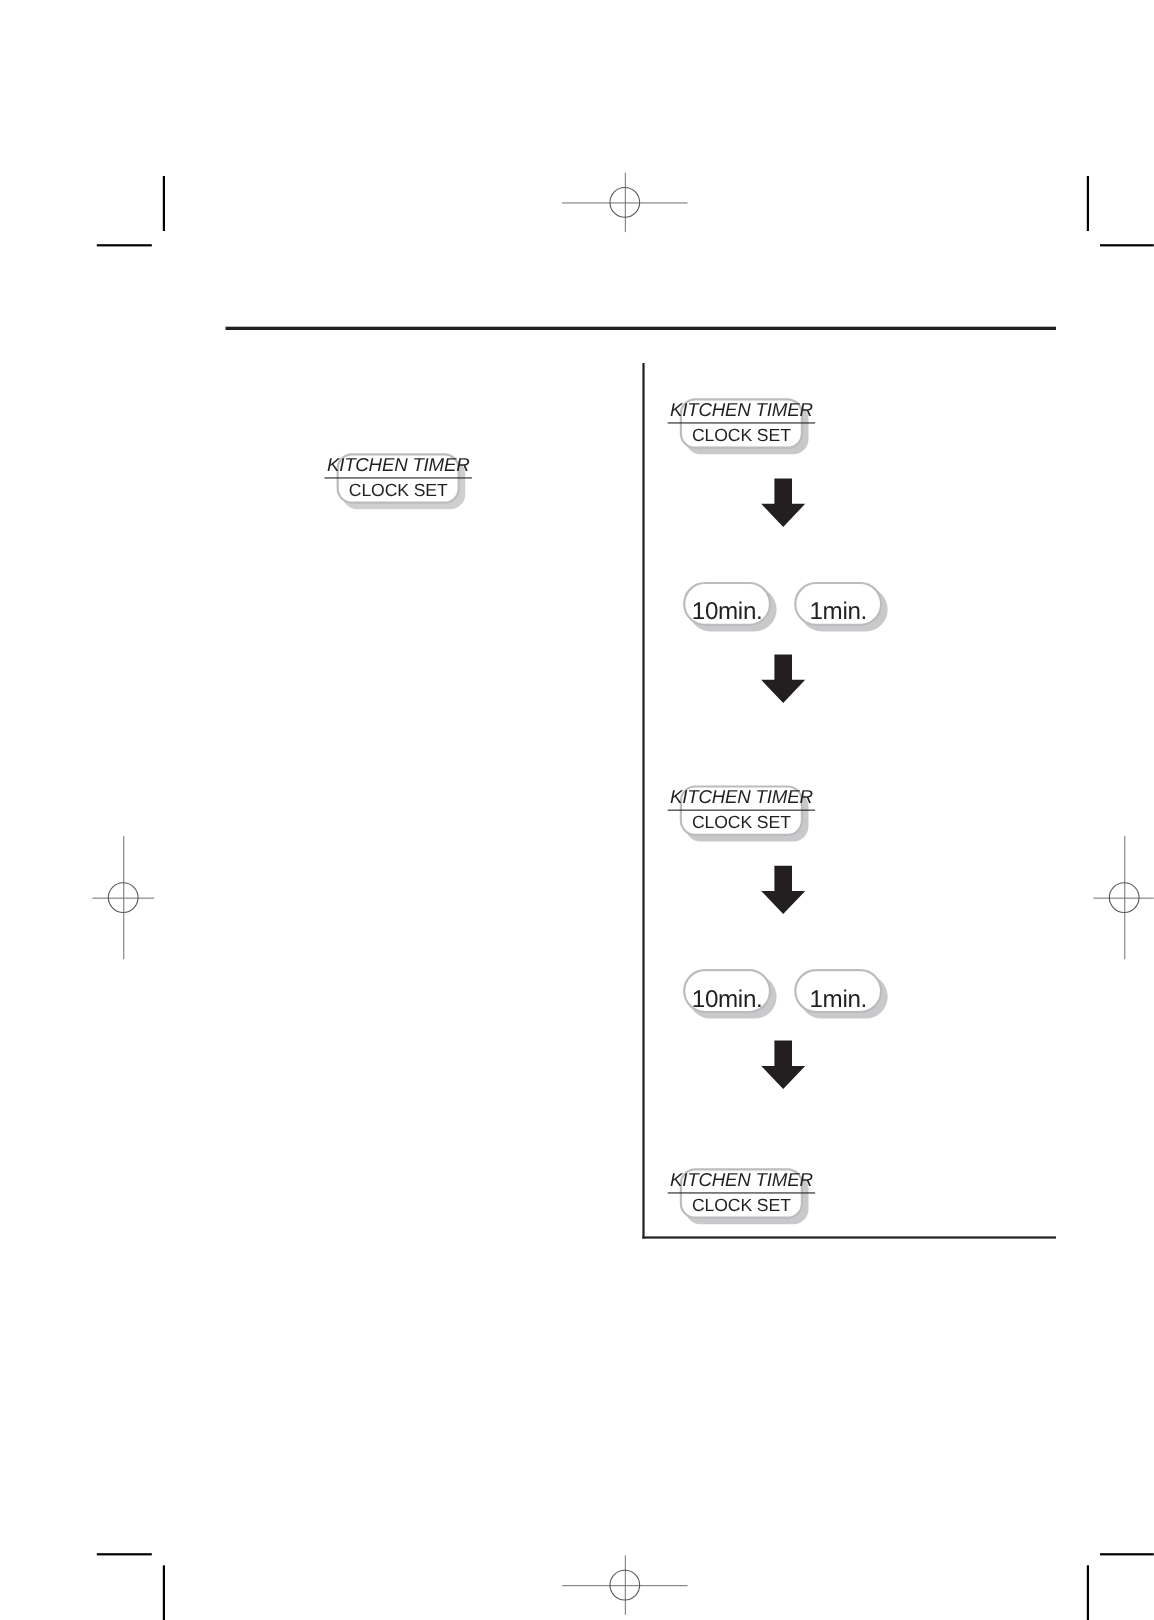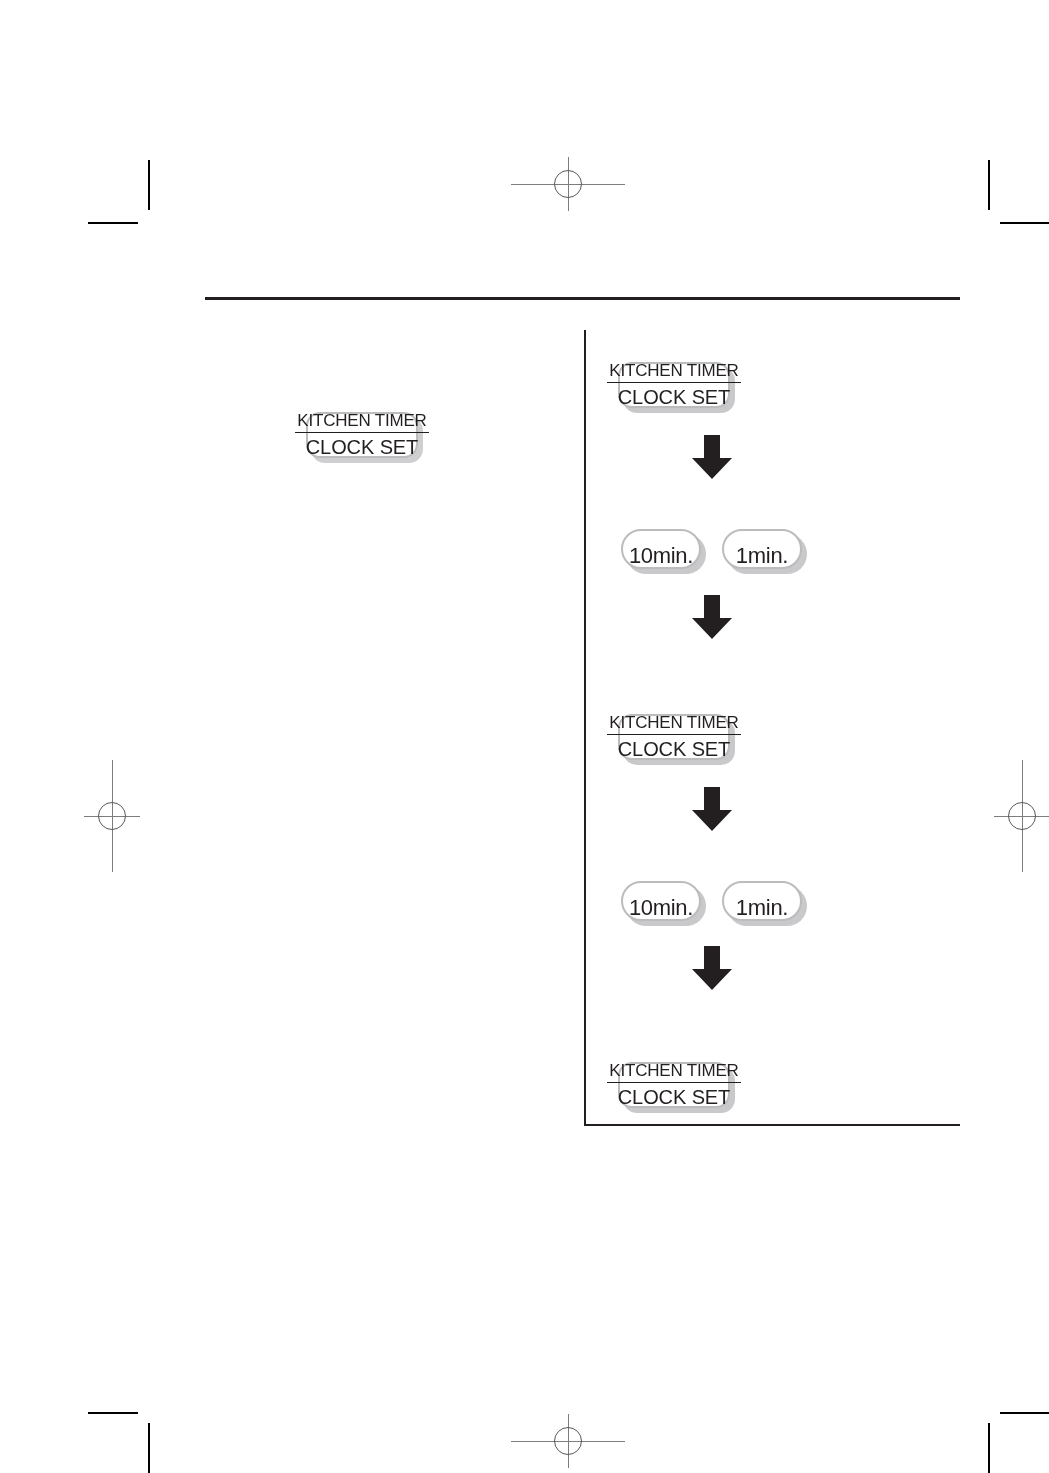--- a/index.html
+++ b/index.html
@@ -93,23 +93,24 @@
   .btn-two {
     border-radius: 14px;
     padding: 5px 9px 6px 9px;
   }
   .btn-two .line1 {
     font-size: 17px;
     letter-spacing: -0.2px;
     padding: 0 2px 3px 2px;
     border-bottom: 1.6px solid #231f20;
     white-space: nowrap;
+    font-style: italic;
   }
   .btn-two .line2 {
-    font-size: 20px;
+    font-size: 16px;
     letter-spacing: -0.1px;
     padding-top: 4px;
     white-space: nowrap;
   }
 
   
   .btn-pill {
     border-radius: 999px;
     font-size: 22px;
     letter-spacing: -0.3px;

